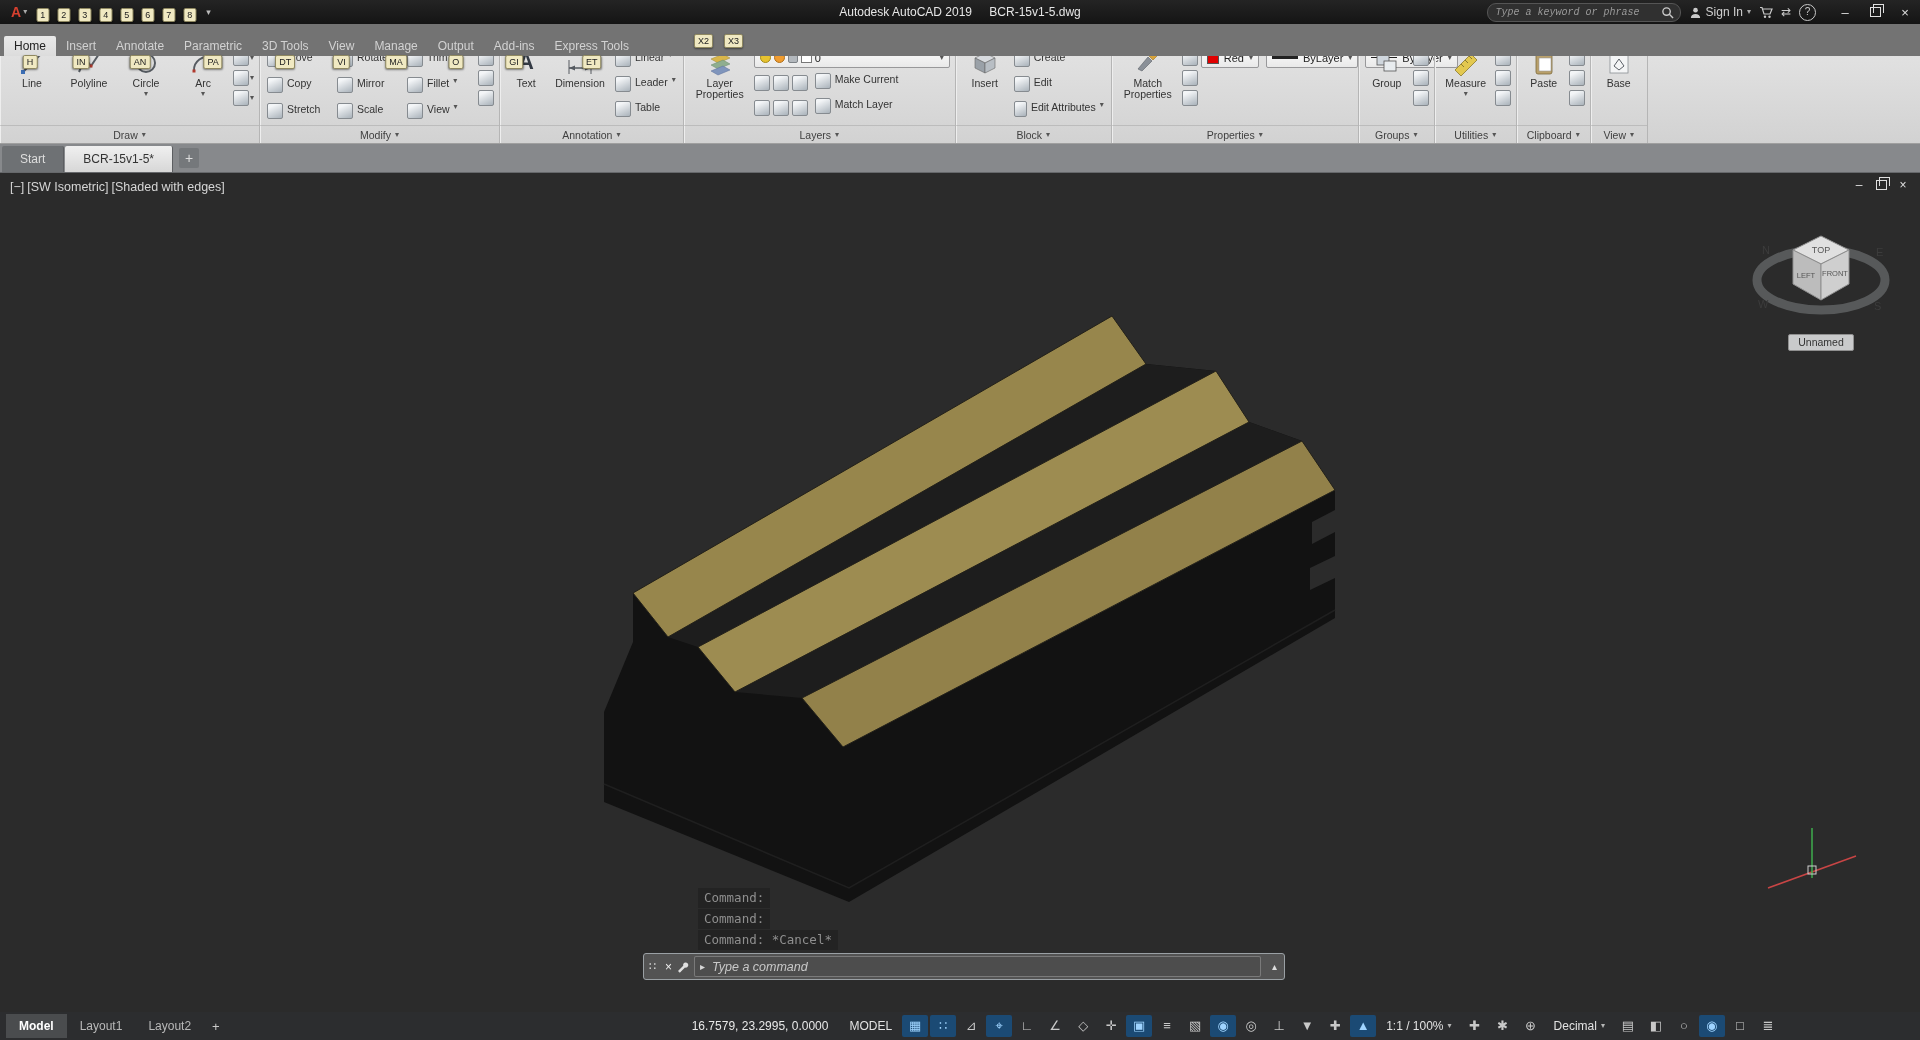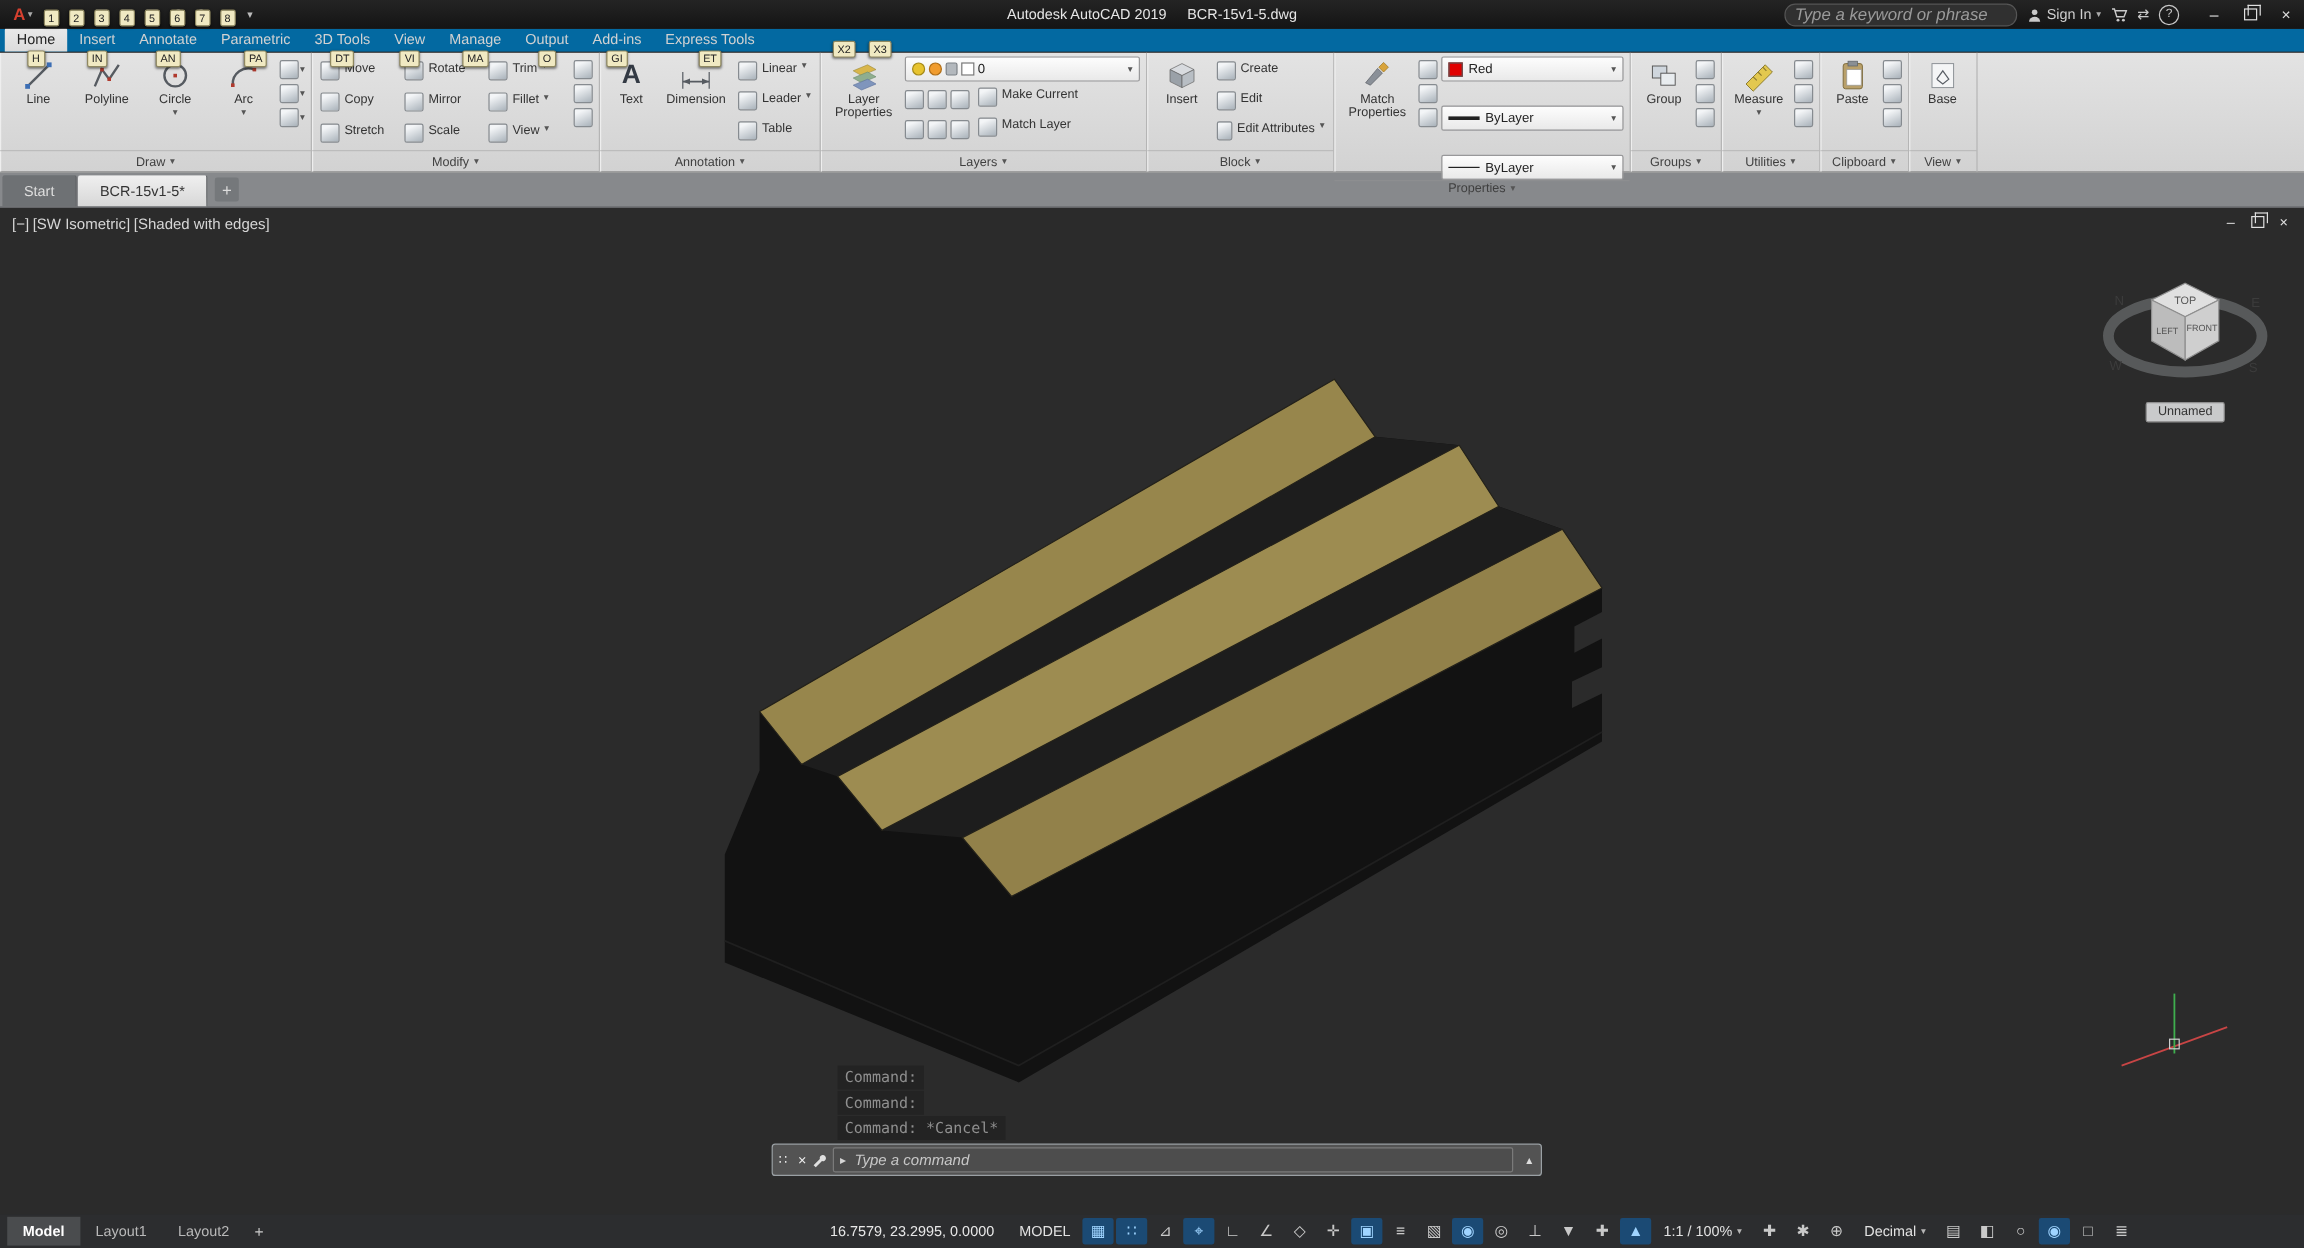--- a/index.html
+++ b/index.html
@@ -21,35 +21,35 @@
   .qat-item{position:relative;width:21px;height:22px;background:none;border:none;color:#cfcfcf;
     font-size:12px;line-height:22px;text-align:center;padding:0}
   .qat-item .keytip{position:absolute;left:50%;top:7px;transform:translateX(-50%);z-index:6}
   .qat-caret{font-size:9px;color:#bbb;padding:0 6px}
   .tb-title{position:absolute;left:50%;transform:translateX(-50%);white-space:nowrap;color:#e6e6e6}
   .tb-title .doc{margin-left:14px}
   .tb-right{margin-left:auto;display:flex;align-items:center;gap:8px}
   .searchbox{display:flex;align-items:center;background:#303030;border:1px solid #555;
     border-radius:9px;height:17px;padding:0 6px;width:180px}
   .searchbox input{flex:1;background:transparent;border:none;outline:none;color:#cfcfcf;
-    font-size:14px;font-family:Liberation Sans, sans-serif}
+    font-size:10px;font-family:Liberation Mono, monospace}
   .searchbox input::placeholder{color:#9a9a9a;font-style:italic}
   .signin{display:flex;align-items:center;gap:4px;color:#d0d0d0}
   .tbico{color:#c9c9c9;font-size:12px}
   .help{width:15px;height:15px;border:1px solid #c9c9c9;border-radius:50%;font-size:10px;
     line-height:14px;text-align:center;color:#c9c9c9}
   .wc{display:flex;margin-left:6px}
   .wc-btn{width:30px;height:24px;display:flex;align-items:center;justify-content:center;
     color:#e0e0e0;font-size:13px}
   .restore-glyph{position:relative;display:block;width:9px;height:8px;border:1px solid currentColor;color:#e0e0e0}
   .restore-glyph::before{content:"";position:absolute;top:-4px;left:2px;width:9px;height:8px;
     border:1px solid currentColor;border-bottom:none}
 
   
-  .rtabs{position:absolute;top:24px;left:0;right:0;height:19px;background:#0369a1;z-index:40;
+  .rtabs{position:absolute;top:24px;left:0;right:0;height:32px;background:#737373;z-index:40;
     display:flex;align-items:flex-end;padding-left:4px;font-size:12px}
   .rtab{position:relative;padding:3px 10px;color:#d2d2d2;white-space:nowrap}
   .rtab.active{background:linear-gradient(#e9e9e9,#dcdcdc);color:#222;border-radius:2px 2px 0 0}
   .rtab .keytip{position:absolute;left:50%;top:19px;transform:translateX(-50%);z-index:45}
   .xkt{position:absolute;top:34px;z-index:45}
 
   
   .ribbon{position:absolute;top:44px;left:0;right:0;height:99px;z-index:20;
     background:linear-gradient(#e3e3e3,#d2d2d2);display:flex;align-items:stretch;
     border-bottom:1px solid #9f9f9f}
@@ -73,21 +73,21 @@
   .layercol{display:flex;flex-direction:column;width:196px}
   .layerdrop{height:19px;background:linear-gradient(#fdfdfd,#e9e9e9);border:1px solid #98989a;
     border-radius:2px;display:flex;align-items:center;gap:3px;padding:0 5px;font-size:11px;color:#222}
   .layerdrop .caret{margin-left:auto}
   .sw-bulb{width:9px;height:9px;border-radius:50%;background:#e7c32f;border:1px solid #a58a18}
   .sw-sun{width:9px;height:9px;border-radius:50%;background:#f09c2f;border:1px solid #b06f18}
   .sw-lock{width:8px;height:9px;background:#b3b8bd;border:1px solid #7d8287;border-radius:2px}
   .sw-chip{width:9px;height:9px;background:#fff;border:1px solid #777}
   .lrow{display:flex;align-items:center;gap:5px;margin-top:4px}
   .chips{display:flex;gap:3px}
-  .dropcol{display:flex;flex-direction:column;gap:20px;width:152px}
+  .dropcol{display:flex;flex-direction:row;gap:7px;width:152px}
   .pdrop{height:19px;background:linear-gradient(#fdfdfd,#e9e9e9);border:1px solid #98989a;
     border-radius:2px;display:flex;align-items:center;gap:5px;padding:0 5px;font-size:11px;color:#222}
   .pdrop .caret{margin-left:auto}
   .swatch-red{width:10px;height:10px;background:#e00000;border:1px solid #555}
   .lw-line{width:26px;height:3px;background:#222}
   .lt-line{width:26px;height:1px;background:#222}
 
   
   .filetabs{position:absolute;top:143px;left:0;right:0;height:29px;background:#87898c;z-index:10;
     display:flex;align-items:flex-end;padding-left:2px;border-bottom:1px solid #66686b}

